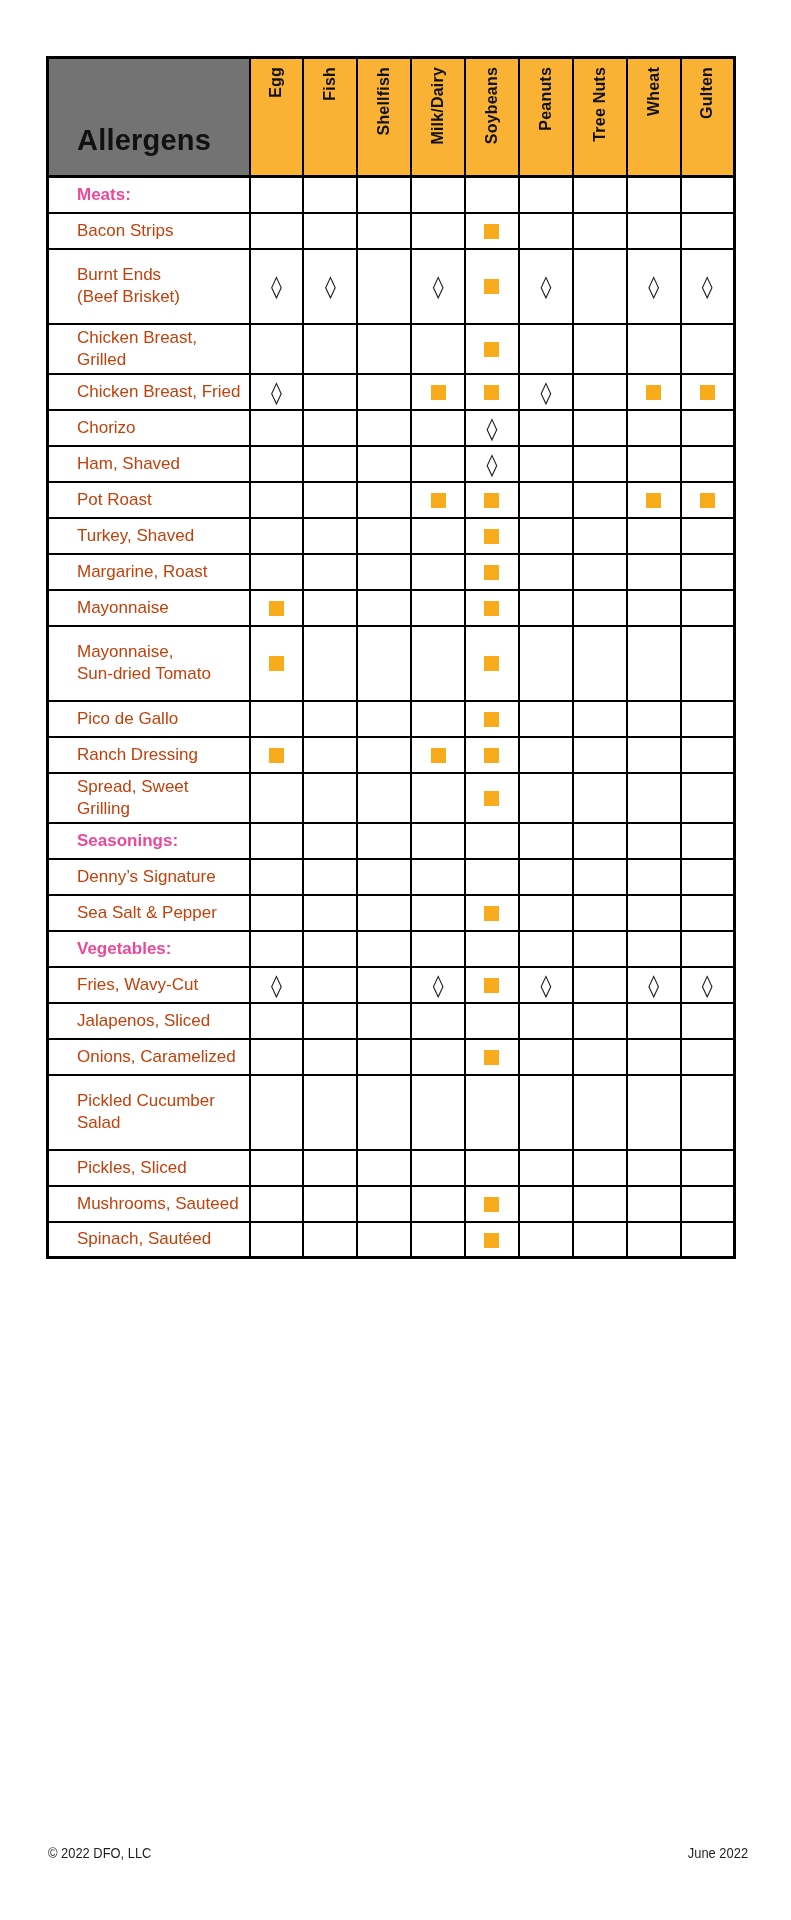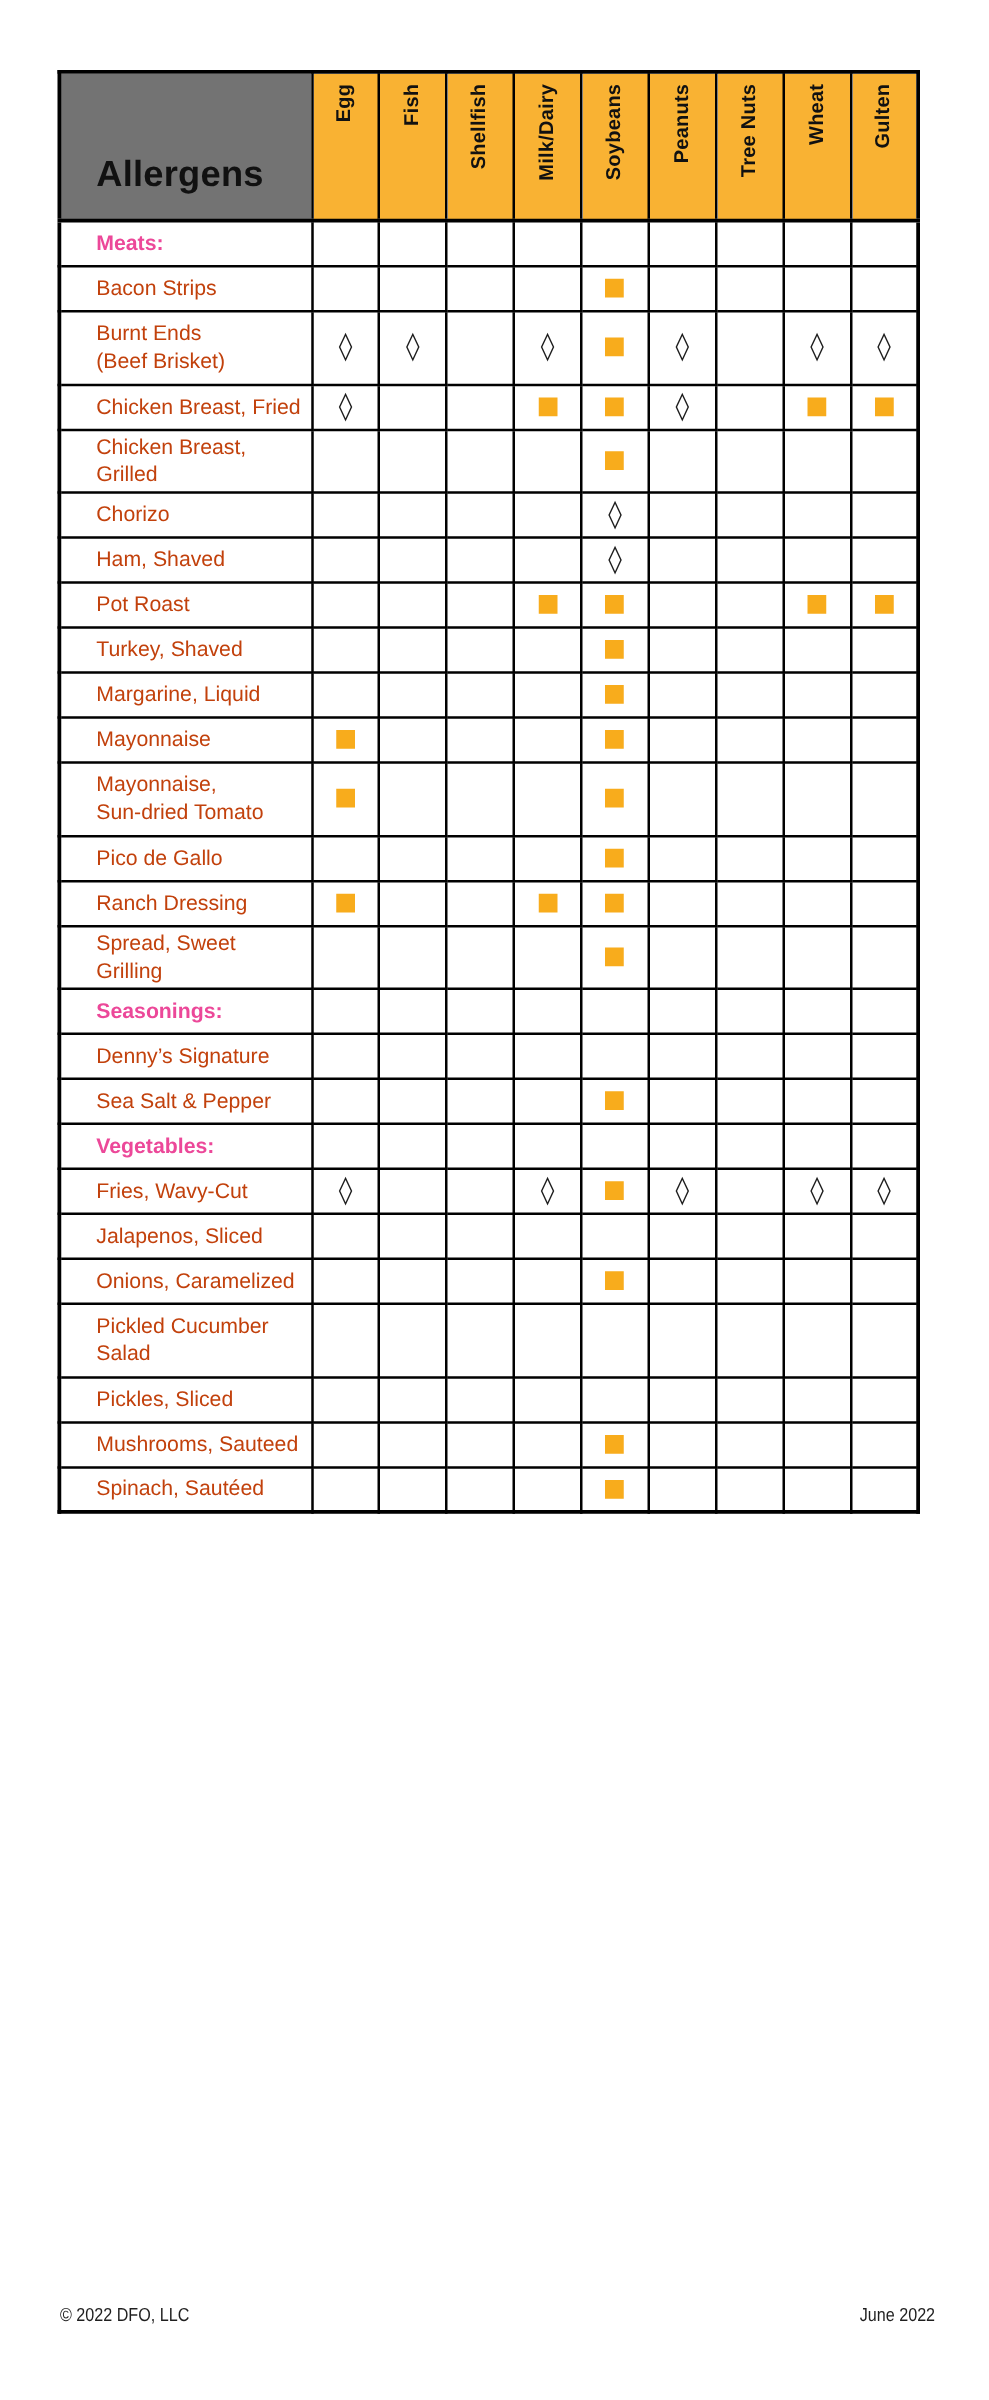--- a/index.html
+++ b/index.html
@@ -46,21 +46,21 @@
     transform: rotate(180deg);
     font-size: 16px;
     font-weight: bold;
     color: #111;
     letter-spacing: 0.2px;
     white-space: nowrap;
   }
 
   
   .row-regular td { height: 36px; }
-  .row-tall td { height: 59px; }
+  .row-tall td { height: 75px; }
   td.label-cell {
     padding: 2px 6px 2px 28px;
     font-size: 17px;
     color: #c2410c;
     white-space: pre-line;
     line-height: 22px;
     vertical-align: middle;
   }
   tr.section-row td.label-cell {
     font-weight: bold;
@@ -163,44 +163,44 @@
           <td class="mark-cell"><span class="diamond-marker">◊</span></td>
           <td class="mark-cell"></td>
           <td class="mark-cell"><span class="diamond-marker">◊</span></td>
           <td class="mark-cell"><span class="square-marker" style="background: rgb(248, 172, 28);"></span></td>
           <td class="mark-cell"><span class="diamond-marker">◊</span></td>
           <td class="mark-cell"></td>
           <td class="mark-cell"><span class="diamond-marker">◊</span></td>
           <td class="mark-cell"><span class="diamond-marker">◊</span></td>
         </tr>
         <tr class="row-regular">
+          <td class="label-cell">Chicken Breast, Grilled</td>
+          <td class="mark-cell"></td>
+          <td class="mark-cell"></td>
+          <td class="mark-cell"></td>
+          <td class="mark-cell"></td>
+          <td class="mark-cell"><span class="square-marker" style="background: rgb(248, 172, 28);"></span></td>
+          <td class="mark-cell"></td>
+          <td class="mark-cell"></td>
+          <td class="mark-cell"></td>
+          <td class="mark-cell"></td>
+        </tr>
+        <tr class="row-regular">
           <td class="label-cell">Chicken Breast, Fried</td>
           <td class="mark-cell"><span class="diamond-marker">◊</span></td>
           <td class="mark-cell"></td>
           <td class="mark-cell"></td>
           <td class="mark-cell"><span class="square-marker" style="background: rgb(248, 172, 28);"></span></td>
           <td class="mark-cell"><span class="square-marker" style="background: rgb(248, 172, 28);"></span></td>
           <td class="mark-cell"><span class="diamond-marker">◊</span></td>
           <td class="mark-cell"></td>
           <td class="mark-cell"><span class="square-marker" style="background: rgb(248, 172, 28);"></span></td>
           <td class="mark-cell"><span class="square-marker" style="background: rgb(248, 172, 28);"></span></td>
         </tr>
         <tr class="row-regular">
-          <td class="label-cell">Chicken Breast, Grilled</td>
-          <td class="mark-cell"></td>
-          <td class="mark-cell"></td>
-          <td class="mark-cell"></td>
-          <td class="mark-cell"></td>
-          <td class="mark-cell"><span class="square-marker" style="background: rgb(248, 172, 28);"></span></td>
-          <td class="mark-cell"></td>
-          <td class="mark-cell"></td>
-          <td class="mark-cell"></td>
-          <td class="mark-cell"></td>
-        </tr>
-        <tr class="row-regular">
           <td class="label-cell">Chorizo</td>
           <td class="mark-cell"></td>
           <td class="mark-cell"></td>
           <td class="mark-cell"></td>
           <td class="mark-cell"></td>
           <td class="mark-cell"><span class="diamond-marker">◊</span></td>
           <td class="mark-cell"></td>
           <td class="mark-cell"></td>
           <td class="mark-cell"></td>
           <td class="mark-cell"></td>
@@ -235,21 +235,21 @@
           <td class="mark-cell"></td>
           <td class="mark-cell"></td>
           <td class="mark-cell"></td>
           <td class="mark-cell"><span class="square-marker" style="background: rgb(248, 172, 28);"></span></td>
           <td class="mark-cell"></td>
           <td class="mark-cell"></td>
           <td class="mark-cell"></td>
           <td class="mark-cell"></td>
         </tr>
         <tr class="row-regular">
-          <td class="label-cell">Margarine, Liquid</td>
+          <td class="label-cell">Margarine, Roast</td>
           <td class="mark-cell"></td>
           <td class="mark-cell"></td>
           <td class="mark-cell"></td>
           <td class="mark-cell"></td>
           <td class="mark-cell"><span class="square-marker" style="background: rgb(248, 172, 28);"></span></td>
           <td class="mark-cell"></td>
           <td class="mark-cell"></td>
           <td class="mark-cell"></td>
           <td class="mark-cell"></td>
         </tr>

